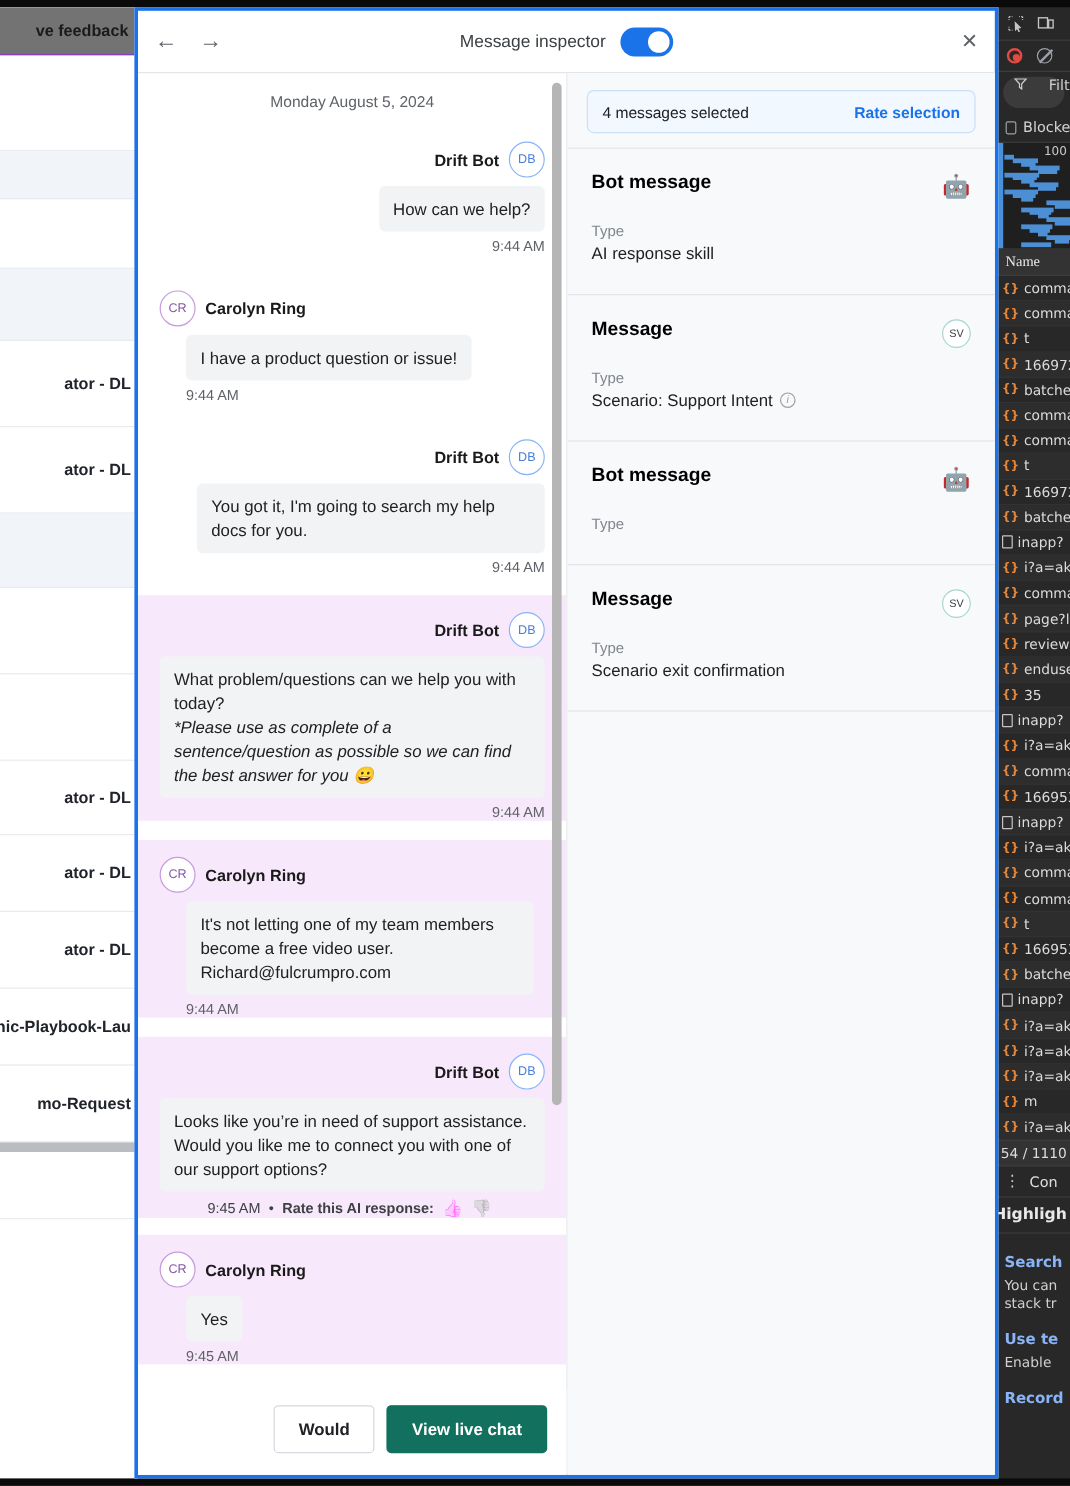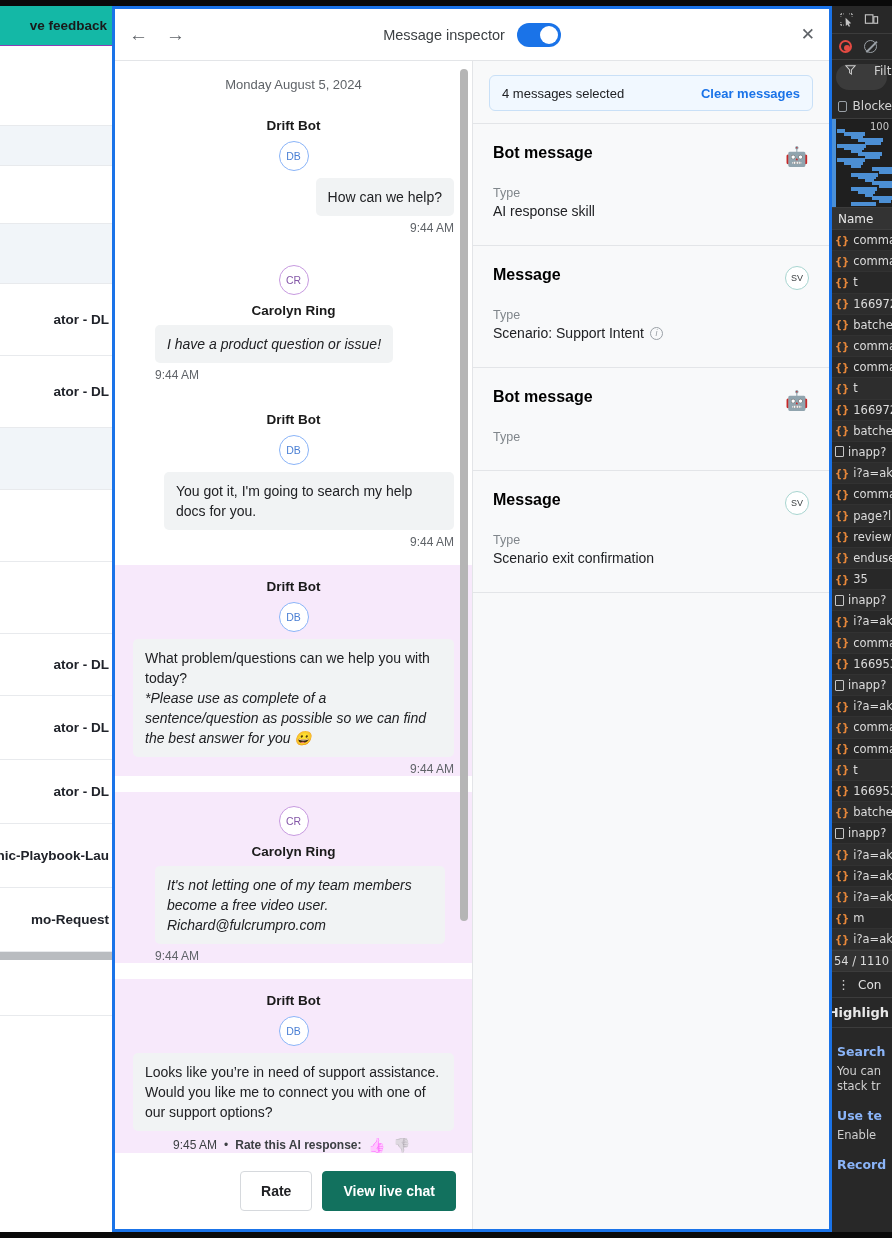--- a/index.html
+++ b/index.html
@@ -5,21 +5,21 @@
   * { box-sizing: border-box; margin: 0; padding: 0; }
   html, body {
     width: 892px; height: 1238px; overflow: hidden;
     font-family: "Liberation Sans", sans-serif;
     background: #000;
   }
   #root { position: relative; width: 892px; height: 1238px; background: #0a0a0a; }
 
   
   .bg-app { position: absolute; left: 0; top: 6px; width: 115px; height: 1226px; background: #fff; overflow: hidden; }
-  .bg-feedback { height: 40px; background: #14b8a6; border-bottom: 1px solid #8b3fb5;
+  .bg-feedback { height: 40px; background: #737373; border-bottom: 1px solid #8b3fb5;
     display: flex; align-items: center; justify-content: flex-end; padding-right: 8px;
     font-size: 13.5px; font-weight: 700; color: #1a1a1a; white-space: nowrap; }
   .bg-row { border-bottom: 1px solid #e8eaed; display: flex; align-items: center;
     justify-content: flex-end; padding-right: 6px; font-size: 13.5px; font-weight: 700;
     color: #20232a; white-space: nowrap; overflow: hidden; }
   .bg-row.alt { background: #f1f5f9; }
   .bg-gray { height: 8px; background: #b9bcc0; }
 
   
   .devtools { position: absolute; right: 0; top: 6px; width: 62px; height: 1226px;
@@ -39,21 +39,21 @@
   .dt-filter { height: 26px; margin: 4px 5px; border-radius: 13px; background: #3b3b3b;
     display: flex; align-items: flex-start; gap: 18px; padding-left: 9px; font-size: 12px; color: #cfcfcf; }
   .dt-check { height: 24px; display: flex; align-items: center; gap: 6px; padding-left: 7px; font-size: 12px; }
   .dt-box { width: 11px; height: 11px; border: 1.3px solid #9aa0a6; border-radius: 2px; }
   .dt-overview { height: 90px; background: #1f1f1f; border-top: 1px solid #3c3c3c;
     border-bottom: 1px solid #3c3c3c; position: relative; overflow: hidden; }
   .dt-ov-label { position: absolute; right: 3px; top: 2px; font-size: 10px; color: #c8c8c8; }
   .dt-ov-left { position: absolute; left: 0; top: 0; bottom: 0; width: 5px; background: #4a90d9; }
   .dt-bar { position: absolute; height: 4px; background: #4c8fd4; }
   .dt-head { height: 22px; display: flex; align-items: center; padding-left: 7px;
-    font-size: 12px; color: #e8e8e8; background: #333; border-bottom: 1px solid #3c3c3c; }
+    font-size: 12px; color: #e8e8e8; background: #333; border-bottom: 1px solid #3c3c3c; font-family: Liberation Serif, serif; }
   .dt-list { }
   .dt-item { height: 21.2px; display: flex; align-items: center; gap: 4px; padding-left: 4px;
     font-size: 11.5px; color: #dcdcdc; border-bottom: 1px solid #323232; white-space: nowrap; overflow: hidden; }
   .dt-item:nth-child(even) { background: #2d2d2d; }
   .js-ico { color: #e8883a; font-size: 10px; font-weight: 700; flex: 0 0 auto; }
   .doc-ico { width: 9px; height: 11px; border: 1.3px solid #c5c5c5; border-radius: 1px; flex: 0 0 auto; }
   .dt-summary { height: 22px; display: flex; align-items: center; justify-content: center;
     font-size: 11.5px; color: #dcdcdc; background: #333; border-top: 1px solid #3c3c3c;
     border-bottom: 1px solid #3c3c3c; }
   .dt-console { height: 26px; display: flex; align-items: center; gap: 8px; padding-left: 6px;
@@ -86,32 +86,32 @@
   
   .chat-col { width: 358px; flex: 0 0 358px; display: flex; flex-direction: column;
     min-height: 0; border-right: 1px solid #e3e5e8; position: relative; }
   .chat-scroll { flex: 1; overflow: hidden; position: relative; padding-bottom: 4px; }
   .chat-sb { position: absolute; right: 4px; top: 8px; width: 8px; height: 852px;
     background: #b5b5b5; border-radius: 4px; }
   .date-sep { text-align: center; font-size: 13px; color: #5f6368; padding: 16px 0 12px; }
 
   .grp { padding: 0 18px 0 18px; }
   .grp.hl { background: #f7e9fb; }
-  .name-row { display: flex; align-items: center; gap: 8px; margin-bottom: 7px; flex-direction: column; }
+  .name-row { display: flex; align-items: center; gap: 8px; margin-bottom: 7px; }
   .name-row.right { justify-content: flex-end; }
   .sender { font-size: 13.5px; font-weight: 700; color: #1a1a1a; }
   .av { width: 30px; height: 30px; border-radius: 50%; display: flex; align-items: center;
     justify-content: center; font-size: 10.5px; flex: 0 0 auto; background: #fff; }
   .av.db { border: 1.4px solid #8ab4f8; color: #4a7fd4; }
   .av.cr { border: 1.4px solid #c79ae0; color: #8458a8; }
   .bub { background: #f1f3f4; border-radius: 5px; padding: 9px 12px; font-size: 14px;
     line-height: 20px; color: #202124; display: inline-block; max-width: 290px; text-align: left; }
   .bub-wrap { display: flex; }
   .bub-wrap.right { justify-content: flex-end; }
-  .bub-wrap.left { justify-content: flex-start; padding-left: 22px; font-style: italic; }
+  .bub-wrap.left { justify-content: flex-start; padding-left: 22px; }
   .bub-wrap.full { justify-content: flex-end; }
   .bub.full { max-width: 100%; width: 100%; }
   .ital { font-style: italic; }
   .ts { font-size: 12px; color: #5f6368; margin: 5px 0 16px; }
   .ts.right { text-align: right; }
   .ts.pad { padding-left: 22px; }
   .rate-row { display: flex; align-items: center; gap: 7px; justify-content: flex-start;
     padding-left: 40px; margin: 6px 0 14px; font-size: 12px; color: #3c4043; }
   .rate-lbl { font-weight: 700; }
   .tu { color: #7b3fa0; font-size: 14px; }
@@ -513,29 +513,29 @@
                 <div class="bub-wrap left">
                   <div class="bub"><span>Yes</span></div>
                 </div>
                 <div class="ts pad">9:45 AM</div>
               </div>
               <div class="grp" style="padding-top: 14px;"></div>
             </div>
           <div class="chat-sb"></div>
         </div>
         <div class="chat-footer">
-          <button class="btn btn-sec">Rate</button>
+          <button class="btn btn-sec">Would</button>
           <button class="btn btn-pri">View live chat</button>
         </div>
       </div>
 
       <div class="insp-col">
         <div class="sel-banner">
           <span class="sel-txt">4 messages selected</span>
-          <span class="clear-link">Clear messages</span>
+          <span class="clear-link">Rate selection</span>
         </div>
         <div id="insp-cards">
             <div class="icard">
               <div class="icard-top">
                 <div class="icard-title">Bot message</div>
                 <div class="ic-av bot">🤖</div>
               </div>
               <div class="ic-label">Type</div>
               <div class="ic-value">
                 <span>AI response skill</span>

